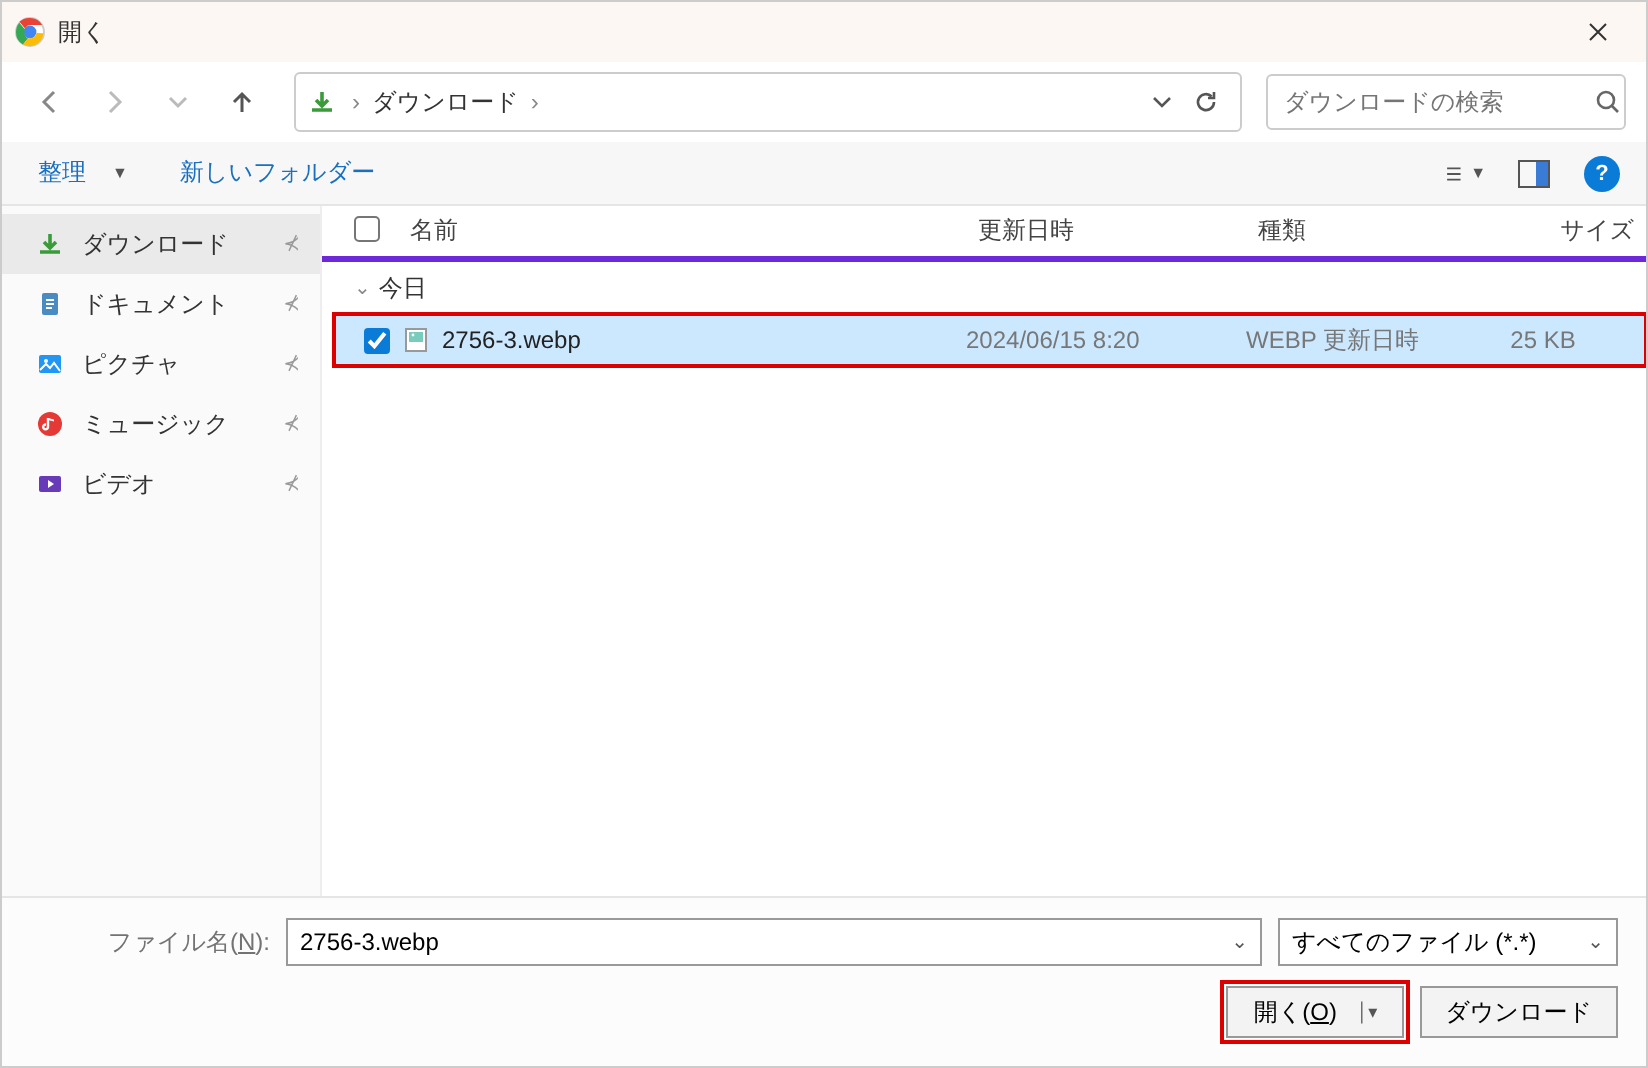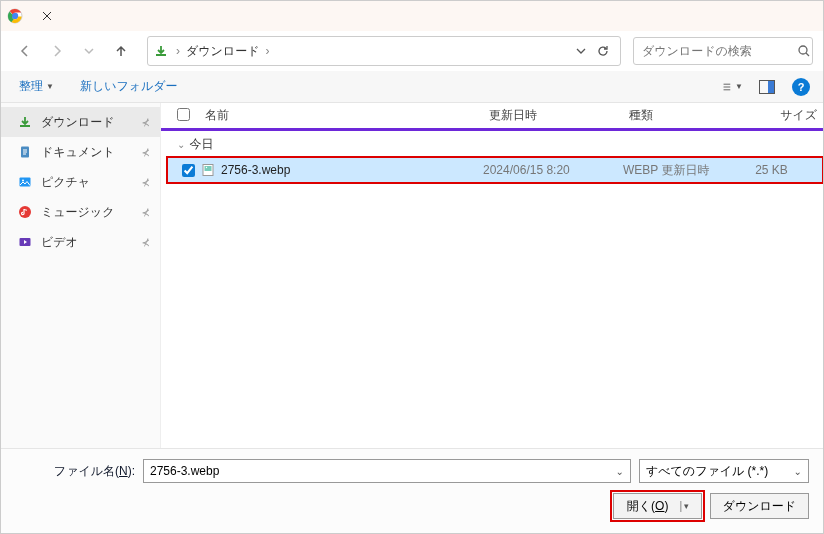--- a/index.html
+++ b/index.html
@@ -22,21 +22,21 @@
 .pathbox .crumb { color: #333; padding: 0 4px; }
 .pathbox .sep { color: #888; padding: 0 2px; }
 .pathbox .spacer { flex: 1; }
 .pathbox .dropbtn, .pathbox .refresh { width: 22px; display: flex; align-items: center; justify-content: center; color: #555; cursor: pointer; }
 .searchbox { width: 180px; height: 28px; border: 1px solid #ccc; border-radius: 3px; display: flex; align-items: center; padding: 0 8px; color: #888; }
 .searchbox input { border: none; outline: none; flex: 1; font-size: 12px; }
 .searchbox .sicon { color: #666; width: 16px; }
 
 
 .toolbar { height: 32px; border-bottom: 1px solid #e5e5e5; display: flex; align-items: center; padding: 0 12px; background: #f7f7f7; }
-.toolbar .tbtn { color: #1a6fbf; cursor: pointer; padding: 4px 6px; display: flex; align-items: center; gap: 3px; }
+.toolbar .tbtn { color: #1a6fbf; cursor: pointer; padding: 4px 6px; display: flex; align-items: center; gap: 13px; }
 .toolbar .tbtn .chev { font-size: 8px; color: #555; }
 .toolbar .spacer { flex: 1; }
 .toolbar .right-icons { display: flex; align-items: center; gap: 14px; }
 .toolbar .ricon { width: 20px; height: 20px; display: flex; align-items: center; justify-content: center; cursor: pointer; color: #555; }
 .help-icon { width: 18px; height: 18px; border-radius: 50%; background: #0a7bd6; color: #fff; display: flex; align-items: center; justify-content: center; font-size: 11px; font-weight: bold; }
 
 
 .body { flex: 1; display: flex; min-height: 0; }
 .sidebar { width: 160px; background: #fafafa; border-right: 1px solid #eee; padding-top: 4px; }
 .side-item { height: 30px; display: flex; align-items: center; padding: 0 10px 0 16px; cursor: pointer; color: #333; gap: 8px; }
@@ -62,21 +62,21 @@
 .file-row .chk input { accent-color: #0a7bd6; }
 .file-row .ficon { width: 18px; display: flex; align-items: center; justify-content: center; margin-right: 4px; }
 .file-row .fname { flex: 1; min-width: 180px; color: #222; }
 .file-row .fdate { width: 140px; color: #777; }
 .file-row .ftype { width: 120px; color: #777; }
 .file-row .fsize { width: 80px; text-align: center; color: #777; padding-right: 23px; }
 
 
 .footer { border-top: 1px solid #e5e5e5; padding: 10px 14px 14px; background: #fcfcfc; }
 .fn-row { display: flex; align-items: center; gap: 8px; margin-bottom: 10px; }
-.fn-label { width: 120px; text-align: right; color: #0f172a; }
+.fn-label { width: 120px; text-align: right; color: #737373; }
 .fn-input { flex: 1; display: flex; }
 .fn-input select, .fn-input .combo { flex: 1; height: 24px; border: 1px solid #999; padding: 0 6px; background: #fff; }
 .filter-select { width: 170px; height: 24px; border: 1px solid #999; background: #fff; padding: 0 6px; display: flex; align-items: center; justify-content: space-between; cursor: pointer; }
 .btn-row { display: flex; justify-content: flex-end; gap: 8px; }
 .btn { min-width: 84px; height: 26px; border: 1px solid #999; background: #f3f3f3; display: flex; align-items: center; justify-content: center; cursor: pointer; padding: 0 12px; }
 .btn.primary { outline: 2px solid #d00; outline-offset: 1px; padding-left: 13px; }
 .underline { text-decoration: underline; }
 .combo { display: flex; align-items: center; justify-content: space-between; }
 .combo .cval { flex: 1; }
 .combo .carrow { color: #555; font-size: 10px; padding-left: 6px; }
@@ -91,20 +91,21 @@
   <div class="titlebar">
     <span class="chrome-icon">
       <svg viewBox="0 0 16 16">
           <circle cx="8" cy="8" r="7" fill="#fff" stroke="#ccc"></circle>
           <circle cx="8" cy="8" r="3.2" fill="#4285f4"></circle>
           <path d="M8 1a7 7 0 0 1 6.06 3.5H8.6A3.5 3.5 0 0 0 5.5 6.2L2.7 2.9A7 7 0 0 1 8 1z" fill="#ea4335"></path>
           <path d="M1 8a7 7 0 0 1 1.7-4.6l2.8 3.3A3.5 3.5 0 0 0 7 11.3l-2.5 3A7 7 0 0 1 1 8z" fill="#34a853"></path>
           <path d="M8 15a7 7 0 0 1-3.5-.9l2.5-3a3.5 3.5 0 0 0 4.3-2.6l3.4.1A7 7 0 0 1 8 15z" fill="#fbbc05"></path>
         </svg>
     </span>
+    <span class="title">開く</span>
     <span class="close">
       <svg viewBox="0 0 10 10">
           <path d="M1 1l8 8M9 1l-8 8" stroke="#333" stroke-width="1"></path>
         </svg>
     </span>
   </div>
 
   <div class="navbar">
     <div class="navbtn disabled">
       <svg width="14" height="14" viewBox="0 0 14 14">

